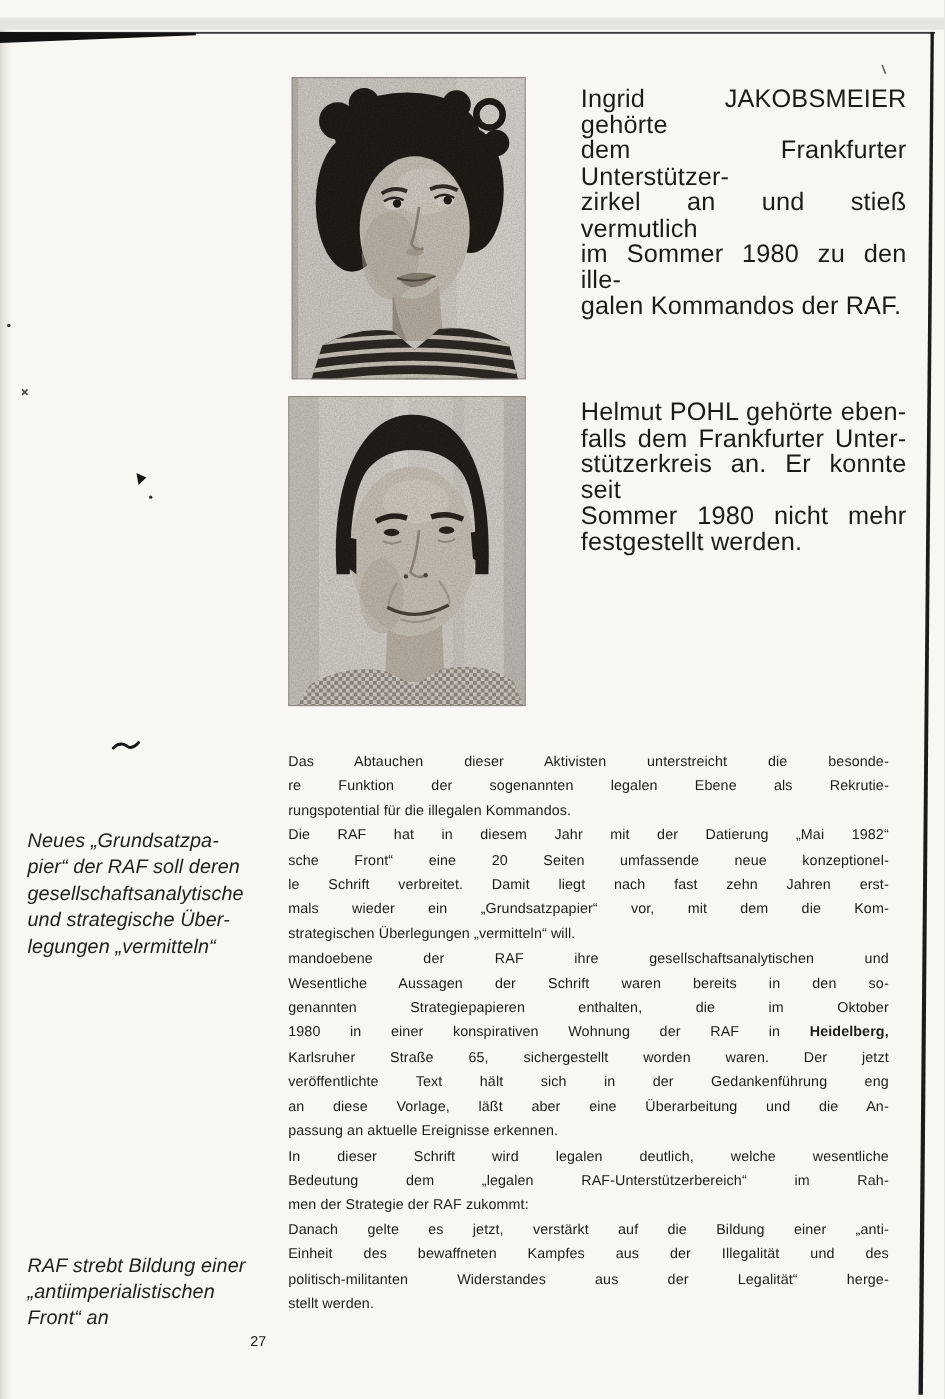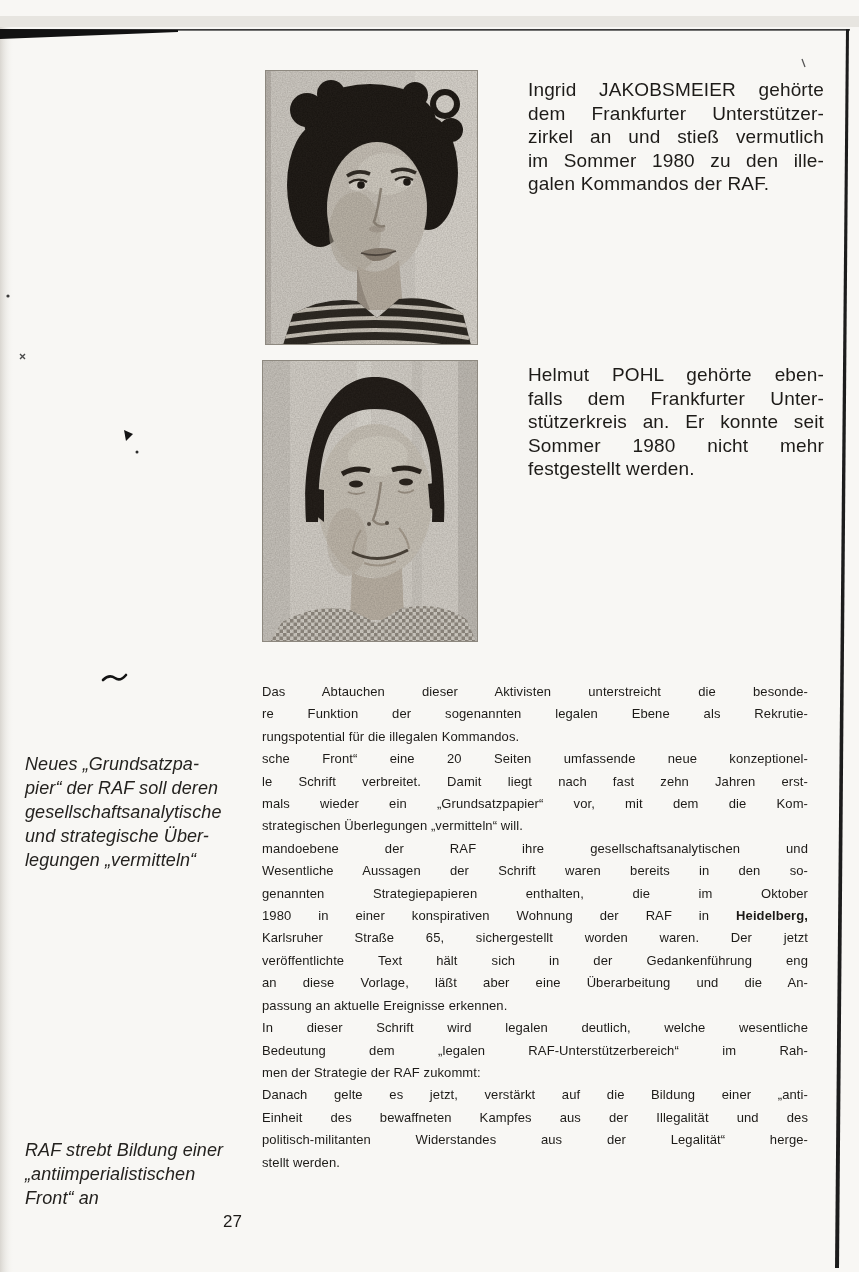--- a/index.html
+++ b/index.html
@@ -9,21 +9,21 @@
     font-family:"Liberation Sans", sans-serif;
     color:#1d1b18;
   }
   .artifacts { position:absolute; left:0; top:0; pointer-events:none; }
 
   .photo { position:absolute; margin:0; padding:0; }
   .photo svg { display:block; }
 
   .caption {
     position:absolute; width:296px;
-    font-size:19px; line-height:23.5px; letter-spacing:.15px;
+    font-size:23px; line-height:23.5px; letter-spacing:.15px;
   }
   .caption-1 { left:528px; top:78px; }
   .caption-2 { left:528px; top:363px; }
 
   .body-text {
     position:absolute; left:262px; top:681px; width:546px;
     font-size:13px; line-height:22.4px; letter-spacing:.1px;
   }
   .para { margin:0; }
 
@@ -34,21 +34,21 @@
     position:absolute; left:25px; width:238px;
     font-style:italic; font-size:18px; line-height:24px; letter-spacing:.1px;
     color:#24221f;
   }
   .margin-note .tline { text-align:right; text-align-last:left; }
   .note-1 { top:752px; }
   .note-2 { top:1138px; }
 
   .page-number {
     position:absolute; left:198px; top:1212px; width:44px;
-    font-size:17px; text-align:right; color:#1d1b18;
+    font-size:13px; text-align:right; color:#1d1b18;
   }
 </style>
 </head>
 <body>
 
 <div class="page">
 
   <svg class="artifacts" width="859" height="1272" viewBox="0 0 859 1272">
     <defs>
       <linearGradient id="ledge" x1="0" y1="0" x2="1" y2="0">
@@ -198,20 +198,21 @@
       <div class="tline last">festgestellt werden.</div>
     </div>
 
   <div class="body-text">
     <div class="para">
         <div class="tline">Das Abtauchen dieser Aktivisten unterstreicht die besonde-</div>
         <div class="tline">re Funktion der sogenannten legalen Ebene als Rekrutie-</div>
         <div class="tline last">rungspotential für die illegalen Kommandos.</div>
       </div>
     <div class="para">
+        <div class="tline">Die RAF hat in diesem Jahr mit der Datierung „Mai 1982“</div>
         <div class="tline">sche Front“ eine 20 Seiten umfassende neue konzeptionel-</div>
         <div class="tline">le Schrift verbreitet. Damit liegt nach fast zehn Jahren erst-</div>
         <div class="tline">mals wieder ein „Grundsatzpapier“ vor, mit dem die Kom-</div>
         <div class="tline last">strategischen Überlegungen „vermitteln“ will.</div>
         <div class="tline">mandoebene der RAF ihre gesellschaftsanalytischen und</div>
       </div>
     <div class="para">
         <div class="tline">Wesentliche Aussagen der Schrift waren bereits in den so-</div>
         <div class="tline">genannten Strategiepapieren enthalten, die im Oktober</div>
         <div class="tline">1980 in einer konspirativen Wohnung der RAF in <b>Heidelberg,</b></div>

